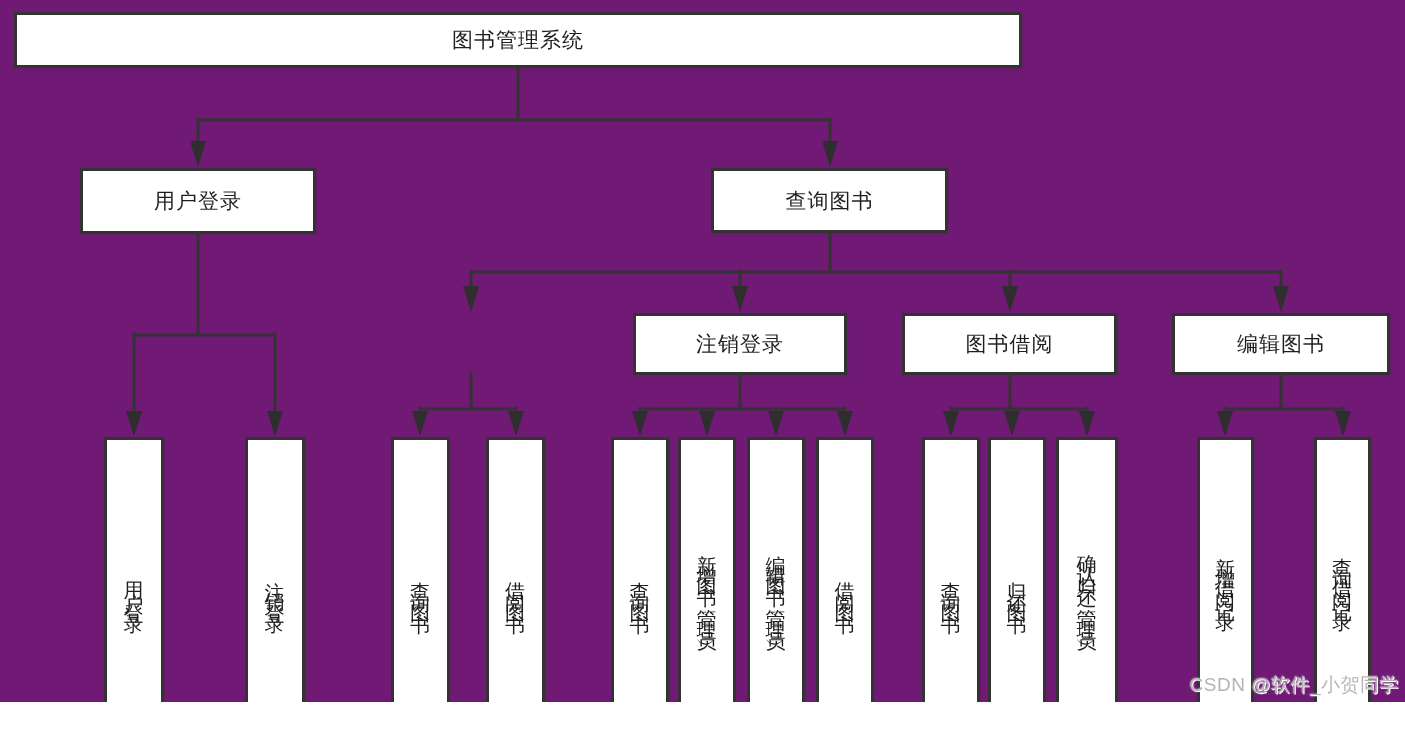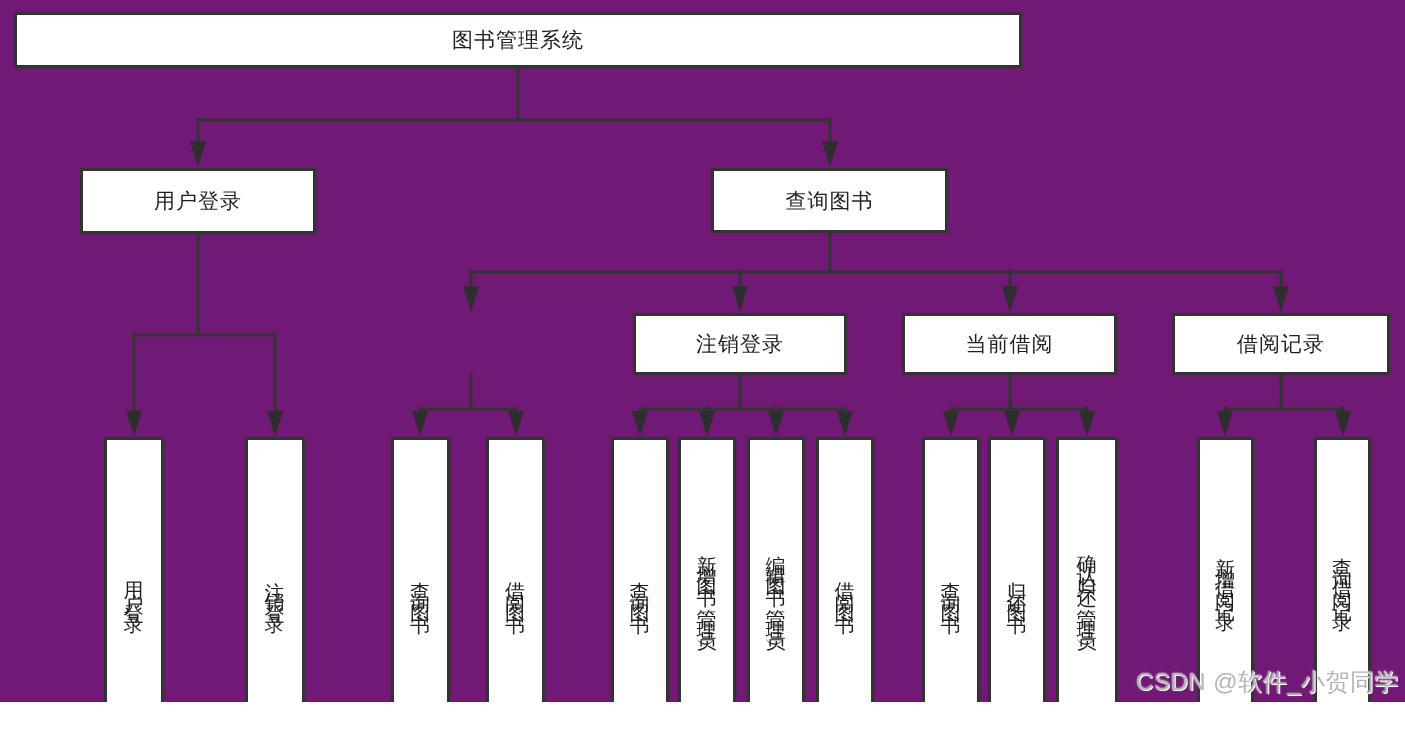--- a/index.html
+++ b/index.html
@@ -34,21 +34,21 @@
     text-orientation: mixed;
     font-size: 20px;
     letter-spacing: 11px;
     line-height: 1;
   }
   .watermark {
     position: absolute;
     right: 6px;
     bottom: 4px;
     z-index: 5;
-    font-size: 24px;
+    font-size: 19px;
     color: #b4b4b4;
     letter-spacing: 0.5px;
     text-shadow: 0 0 2px #ffffff, 1px 1px 0 #ffffff;
     white-space: nowrap;
     margin-left: 31px;
   }
 </style>
 </head>
 <body>
 
@@ -102,24 +102,24 @@
     <span>用户登录</span>
   </div>
   <div class="node h" style="left:711px; top:168px; width:237px; height:65px">
     <span>查询图书</span>
   </div>
 
   <div class="node h" style="left:633px; top:313px; width:214px; height:62px">
     <span>注销登录</span>
   </div>
   <div class="node h" style="left:902px; top:313px; width:215px; height:62px">
-    <span>当前借阅</span>
+    <span>图书借阅</span>
   </div>
   <div class="node h" style="left:1172px; top:313px; width:218px; height:62px">
-    <span>借阅记录</span>
+    <span>编辑图书</span>
   </div>
 
   <div class="node vert" style="left:104px; top:437px; width:60px; height:302px">
     <span>用户登录</span>
   </div>
   <div class="node vert" style="left:245px; top:437px; width:60px; height:302px">
     <span>注销登录</span>
   </div>
 
   <div class="node vert" style="left:391px; top:437px; width:59px; height:302px">

